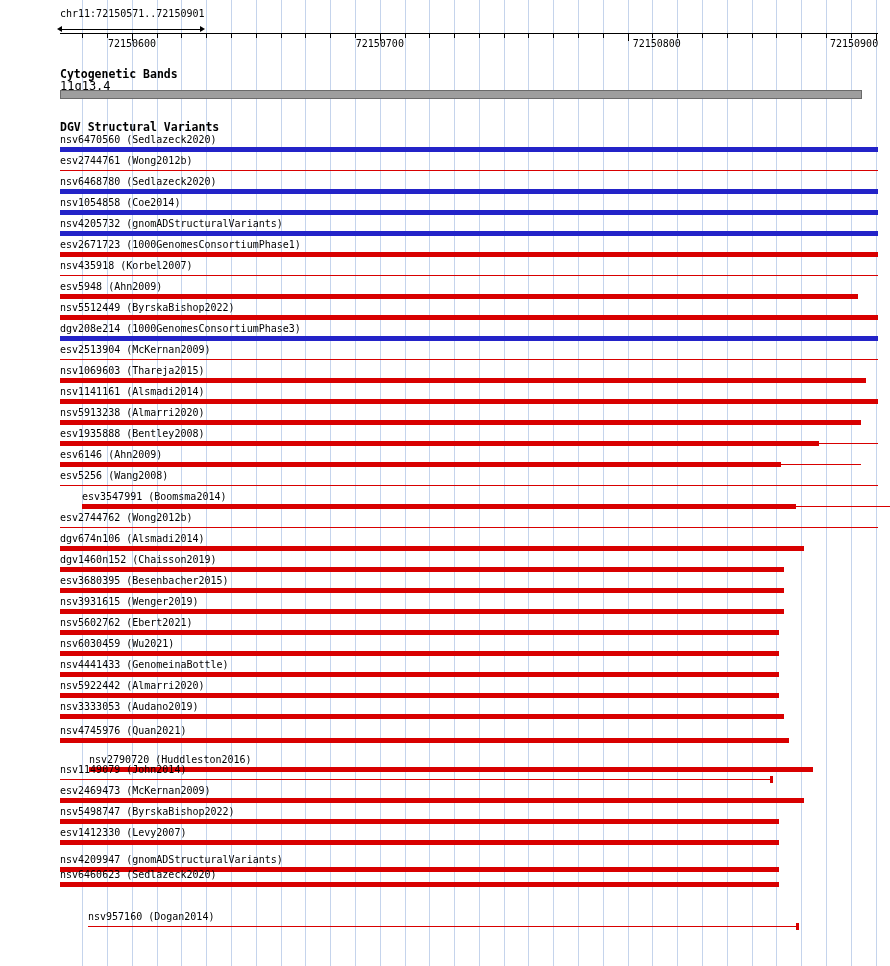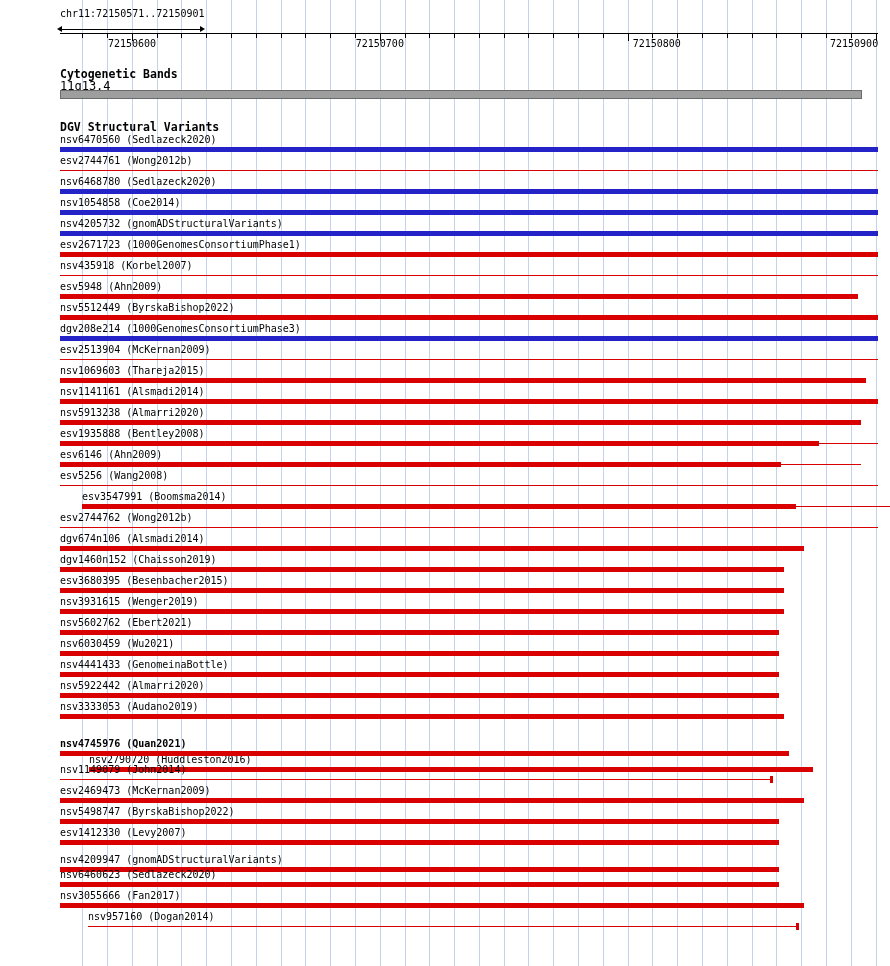--- a/index.html
+++ b/index.html
@@ -256,21 +256,21 @@
           <div class="vbar red thick" style="left: 60px; width: 718.848px;"></div>
         </div>
         <div class="vrow" style="top: 567px;">
           <div class="vlabel">nsv3333053 (Audano2019)</div>
           <div class="vbar red thick" style="left: 60px; width: 723.806px;"></div>
         </div>
         <div class="vrow" style="top: 620px; margin-left: 29px;">
           <div class="vlabel">nsv2790720 (Huddleston2016)</div>
           <div class="vbar red thick" style="left: 60px; width: 723.806px;"></div>
         </div>
-        <div class="vrow" style="top: 604px; font-weight: bold;">
+        <div class="vrow" style="top: 591px;">
           <div class="vlabel">nsv4745976 (Quan2021)</div>
           <div class="vbar red thick" style="left: 60px; width: 728.764px;"></div>
         </div>
         <div class="vrow" style="top: 630px;">
           <div class="vlabel">nsv1149079 (John2014)</div>
           <div class="vbar red thin" style="left: 60px; width: 711.412px;"></div>
           <div class="vend red" style="left: 770.412px;"></div>
         </div>
         <div class="vrow" style="top: 651px;">
           <div class="vlabel">esv2469473 (McKernan2009)</div>
@@ -285,24 +285,20 @@
           <div class="vbar red thick" style="left: 60px; width: 718.848px;"></div>
         </div>
         <div class="vrow" style="top: 720px;">
           <div class="vlabel">nsv4209947 (gnomADStructuralVariants)</div>
           <div class="vbar red thick" style="left: 60px; width: 718.848px;"></div>
         </div>
         <div class="vrow" style="top: 735px;">
           <div class="vlabel">nsv6460623 (Sedlazeck2020)</div>
           <div class="vbar red thick" style="left: 60px; width: 718.848px;"></div>
         </div>
-        <div class="vrow" style="top: 756px;">
-          <div class="vlabel">nsv3055666 (Fan2017)</div>
-          <div class="vbar red thick" style="left: 60px; width: 743.636px;"></div>
-        </div>
         <div class="vrow" style="top: 777px; margin-left: 28px;">
           <div class="vlabel">nsv957160 (Dogan2014)</div>
           <div class="vbar red thin" style="left: 60px; width: 708.933px;"></div>
           <div class="vend red" style="left: 767.933px;"></div>
         </div>
       </div>
   </div>
 
 </div>
 

